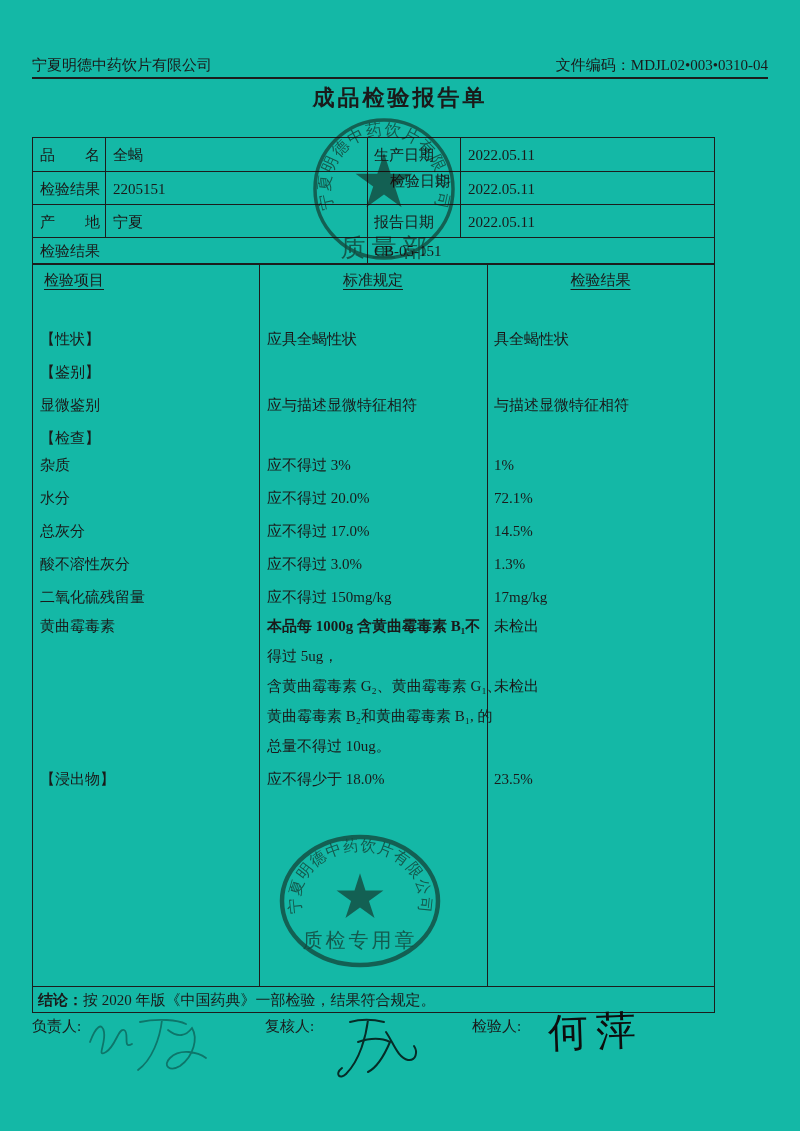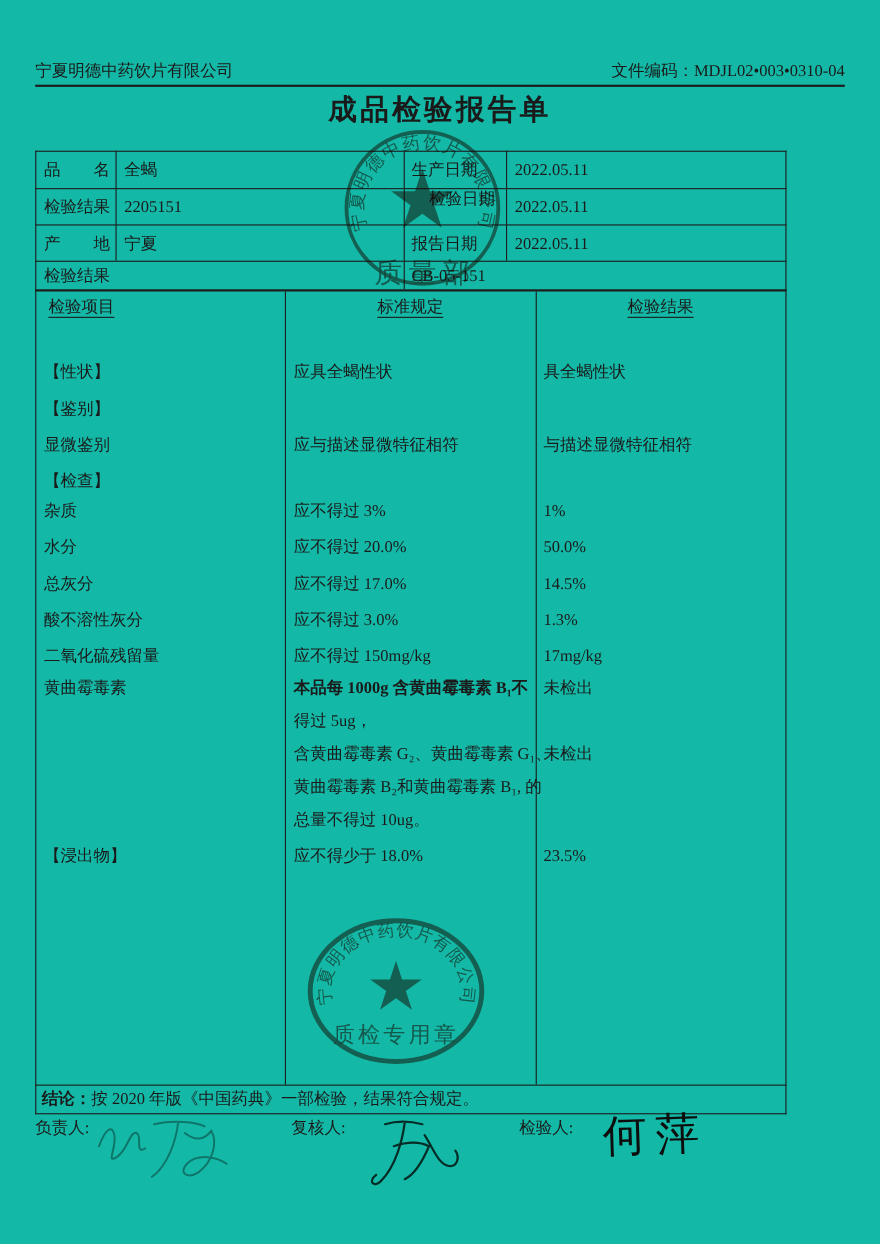--- a/index.html
+++ b/index.html
@@ -17,21 +17,21 @@
   .bold{font-weight:bold;}
 </style>
 </head>
 <body>
 
 <div class="page">
 
   <div class="abs t15" style="left:32px;top:56px;">宁夏明德中药饮片有限公司</div>
   <div class="abs t15" style="right:32px;top:56px;">文件编码：MDJL02•003•0310-04</div>
   <div class="hline" style="left:32px;top:77px;width:736px;height:2px;"></div>
-  <div class="abs bold center" style="left:0;top:84px;width:800px;font-size:26px;letter-spacing:3px;">成品检验报告单</div>
+  <div class="abs bold center" style="left:0;top:84px;width:800px;font-size:22px;letter-spacing:3px;">成品检验报告单</div>
 
   <div>
     <div class="hline" style="left:32px;top:137px;width:683px;height:1px;"></div>
     <div class="hline" style="left:32px;top:171px;width:683px;height:1px;"></div>
     <div class="hline" style="left:32px;top:204px;width:683px;height:1px;"></div>
     <div class="hline" style="left:32px;top:237px;width:683px;height:1px;"></div>
     <div class="hline" style="left:32px;top:263px;width:683px;height:2px;"></div>
     <div class="hline" style="left:32px;top:986px;width:683px;height:1px;"></div>
     <div class="hline" style="left:32px;top:1012px;width:683px;height:1px;"></div>
     <div class="vline" style="left:32px;top:137px;width:1px;height:876px;"></div>
@@ -77,21 +77,21 @@
     <div class="abs t15" style="left:494px;top:396px;">与描述显微特征相符</div>
 
     <div class="abs t15" style="left:40px;top:429px;">【检查】</div>
 
     <div class="abs t15" style="left:40px;top:456px;">杂质</div>
     <div class="abs t15" style="left:267px;top:456px;">应不得过 3%</div>
     <div class="abs t15" style="left:494px;top:456px;">1%</div>
 
     <div class="abs t15" style="left:40px;top:489px;">水分</div>
     <div class="abs t15" style="left:267px;top:489px;">应不得过 20.0%</div>
-    <div class="abs t15" style="left:494px;top:489px;">50.0%</div>
+    <div class="abs t15" style="left:494px;top:489px;">72.1%</div>
 
     <div class="abs t15" style="left:40px;top:522px;">总灰分</div>
     <div class="abs t15" style="left:267px;top:522px;">应不得过 17.0%</div>
     <div class="abs t15" style="left:494px;top:522px;">14.5%</div>
 
     <div class="abs t15" style="left:40px;top:555px;">酸不溶性灰分</div>
     <div class="abs t15" style="left:267px;top:555px;">应不得过 3.0%</div>
     <div class="abs t15" style="left:494px;top:555px;">1.3%</div>
 
     <div class="abs t15" style="left:40px;top:588px;">二氧化硫残留量</div>

